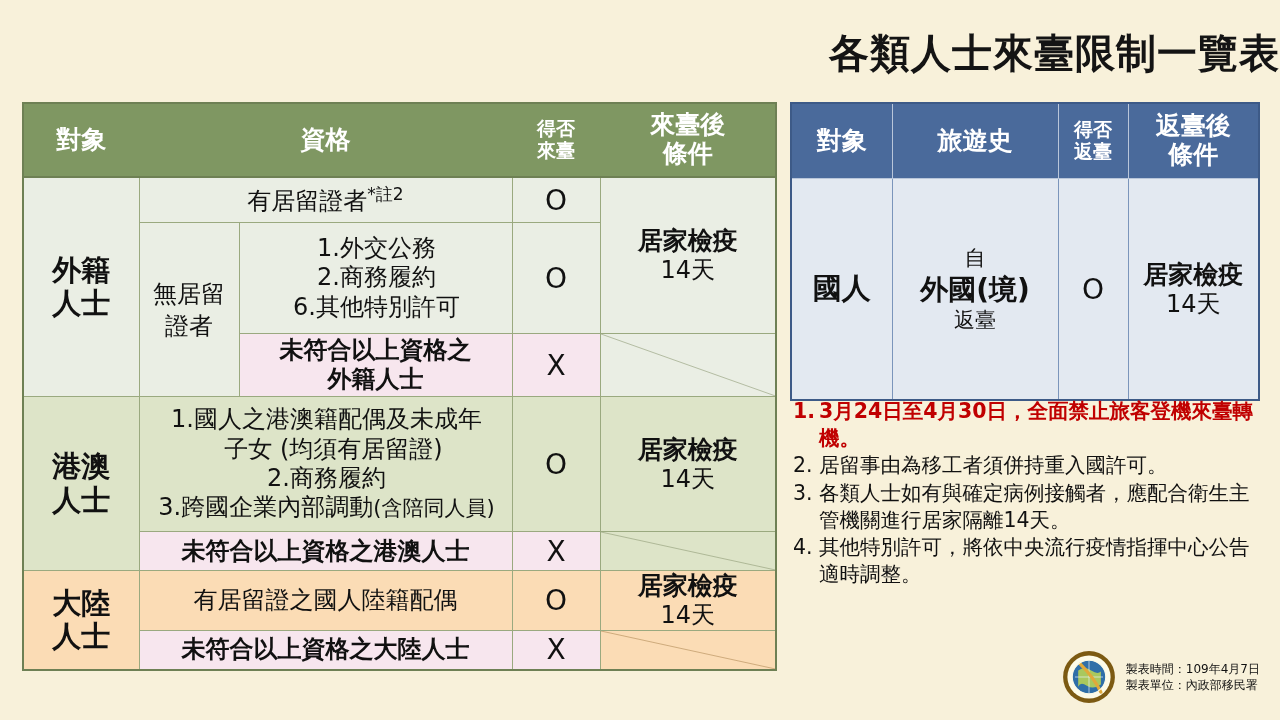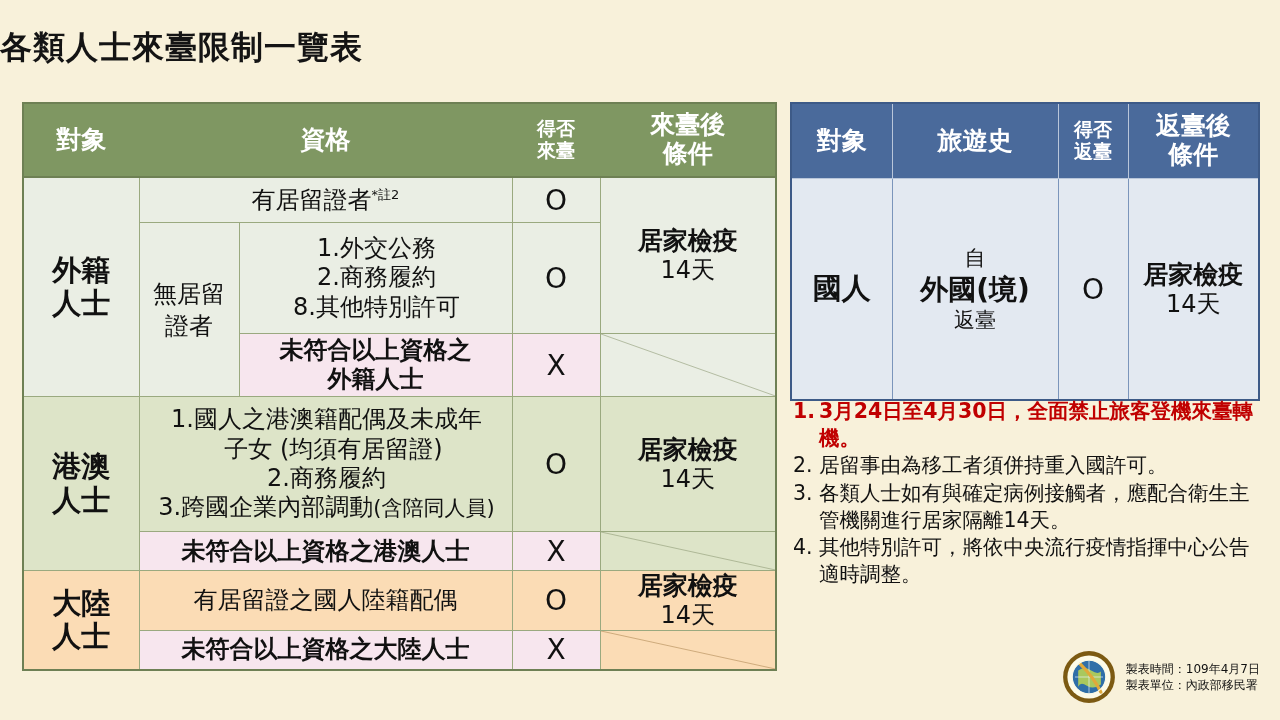--- a/index.html
+++ b/index.html
@@ -6,22 +6,22 @@
   body{
     width:1280px;height:720px;
     background:#f8f1da;
     font-family:"DejaVu Sans","Liberation Sans",sans-serif;
     color:#111;
     overflow:hidden;
     position:relative;
   }
   #page-title{
     position:absolute;top:26px;left:0;width:1280px;
-    text-align:left;
-    font-size:32px;font-weight:bold;letter-spacing:1px;
+    text-align:right;
+    font-size:40px;font-weight:bold;letter-spacing:1px;
     color:#141414;
   }
 
   
   #left-table{
     position:absolute;left:22px;top:102px;
     width:753px;
     border-collapse:collapse;
     table-layout:fixed;
     border:2px solid #6e8054;
@@ -47,21 +47,21 @@
   .obj-cell{font-size:29px;font-weight:bold;line-height:1.15;}
   .c-white{background:#eaeee4;}
   .c-green{background:#dde4c8;}
   .c-orange{background:#fbdcb5;}
   .c-pink{background:#f7e6ee;}
 
   .qual-plain{font-size:24px;}
   .qual-list{font-size:24px;text-align:left;padding:4px 8px 4px 10px !important;line-height:1.22;}
   .qual-bold{font-size:24px;font-weight:bold;line-height:1.2;}
   .small-note{font-size:21px;}
-  .sup{font-size:13px;vertical-align:super;}
+  .sup{font-size:17px;vertical-align:super;}
   .mark{font-size:28px;font-family:"DejaVu Sans",sans-serif;}
   .cond{font-size:25px;font-weight:bold;line-height:1.2;}
   .cond .days{font-weight:normal;font-size:24px;}
   .diag{position:relative;}
   .diag svg{position:absolute;left:0;top:0;width:100%;height:100%;display:block;}
 
   
   #right-table{
     position:absolute;left:790px;top:102px;
     width:468px;
@@ -150,21 +150,21 @@
       </td>
     </tr>
     <tr>
       <td class="c-white qual-plain" rowspan="2" style="width:100px;">
         <div>無居留</div>
         <div>證者</div>
       </td>
       <td class="c-white qual-list" style="height:102px;">
         <div>1.外交公務</div>
         <div>2.商務履約</div>
-        <div>8.其他特別許可</div>
+        <div>6.其他特別許可</div>
       </td>
       <td class="c-white mark">O</td>
     </tr>
     <tr>
       <td class="c-pink qual-bold" style="height:62px;">
         <div>未符合以上資格之</div>
         <div>外籍人士</div>
       </td>
       <td class="c-pink mark">X</td>
       <td class="c-white diag">

